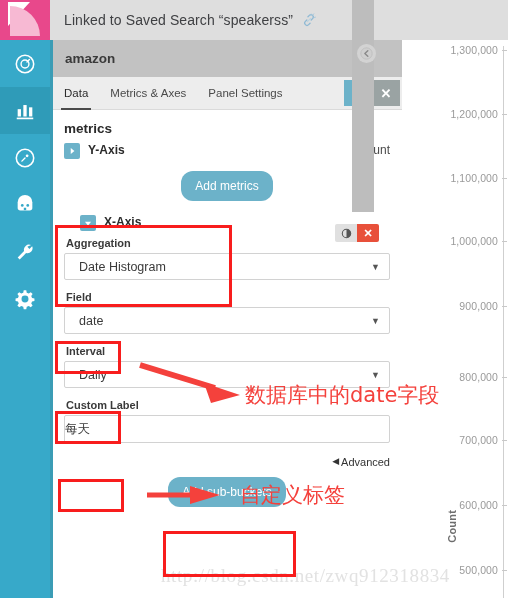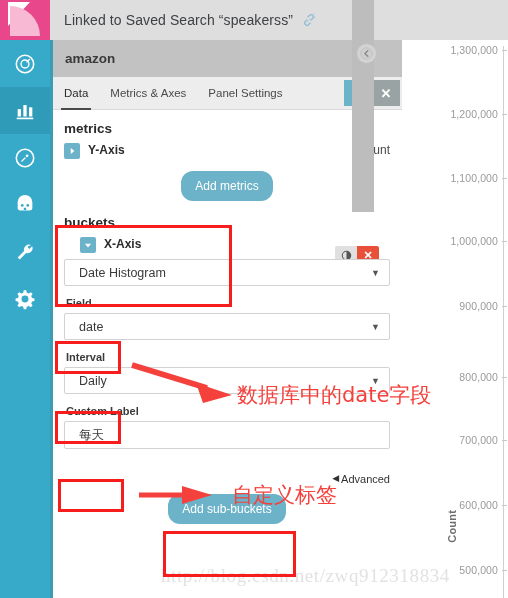--- a/index.html
+++ b/index.html
@@ -225,23 +225,22 @@
     position: absolute; right: 9px; top: 50%;
     transform: translateY(-50%);
     font-size: 9px; color: #555;
   }
   .text-input {
     height: 28px;
     border: 1px solid #d2d2d2;
     background: #ffffff;
     border-radius: 2px;
     display: flex; align-items: center;
-    padding-left: 14px;
     font-size: 12.5px; color: #3a3a3a;
-    margin-bottom: 24px;
+    margin-bottom: 13px;
   }
 
   .toggle-group {
     position: absolute; right: 11px; top: 9px;
     display: flex;
   }
   .toggle-btn {
     width: 22px; height: 18px;
     background: #e0e0e0;
     display: flex; align-items: center; justify-content: center;
@@ -274,21 +273,21 @@
   
   .redbox {
     position: absolute;
     border: 3px solid #f81d1d;
     z-index: 40;
     pointer-events: none;
   }
 
   
   .annot-layer {
-    position: absolute; left: 4px; top: 0;
+    position: absolute; left: 12px; top: 0;
     width: 443px; height: 598px;
     z-index: 45;
     pointer-events: none;
   }
   .cn-text {
     position: absolute;
     color: #f4413c;
     font-size: 21px;
     font-family: "DejaVu Sans", sans-serif;
     white-space: nowrap;
@@ -432,21 +431,20 @@
             <path d="M2 1 L6.2 4.5 L2 8 Z" fill="#ffffff"></path>
           </svg>
         </span>
         <span class="agg-name">Y-Axis</span>
         <span class="agg-value">Count</span>
       </div>
       <div class="add-metrics-wrap">
         <button class="btn-primary">Add metrics</button>
       </div>
 
-      <div class="section-title">buckets</div>
 
       <div style="position:relative;">
         <div class="agg-row" style="margin-bottom:6px;padding-left:16px;">
           <span class="caret-btn down">
             <svg width="8" height="7" viewBox="0 0 9 8">
               <path d="M1 2 L8 2 L4.5 6.4 Z" fill="#ffffff"></path>
             </svg>
           </span>
           <span class="agg-name">X-Axis</span>
         </div>
@@ -454,20 +452,21 @@
         <div class="toggle-group">
           <div class="toggle-btn">
             <svg width="13" height="13" viewBox="0 0 16 16">
               <circle cx="8" cy="8" r="5.2" fill="none" stroke="#555" stroke-width="1.3"></circle>
               <path d="M8 2.8 a5.2 5.2 0 0 1 0 10.4 z" fill="#555"></path>
             </svg>
           </div>
           <div class="close-btn">✕</div>
         </div>
 
+        <div class="field-label">Aggregation</div>
         <div class="select-box">
           <span>Date Histogram</span>
           <span class="caret">▼</span>
         </div>
 
         <div class="field-label">Field</div>
         <div class="select-box">
           <span>date</span>
           <span class="caret">▼</span>
         </div>

